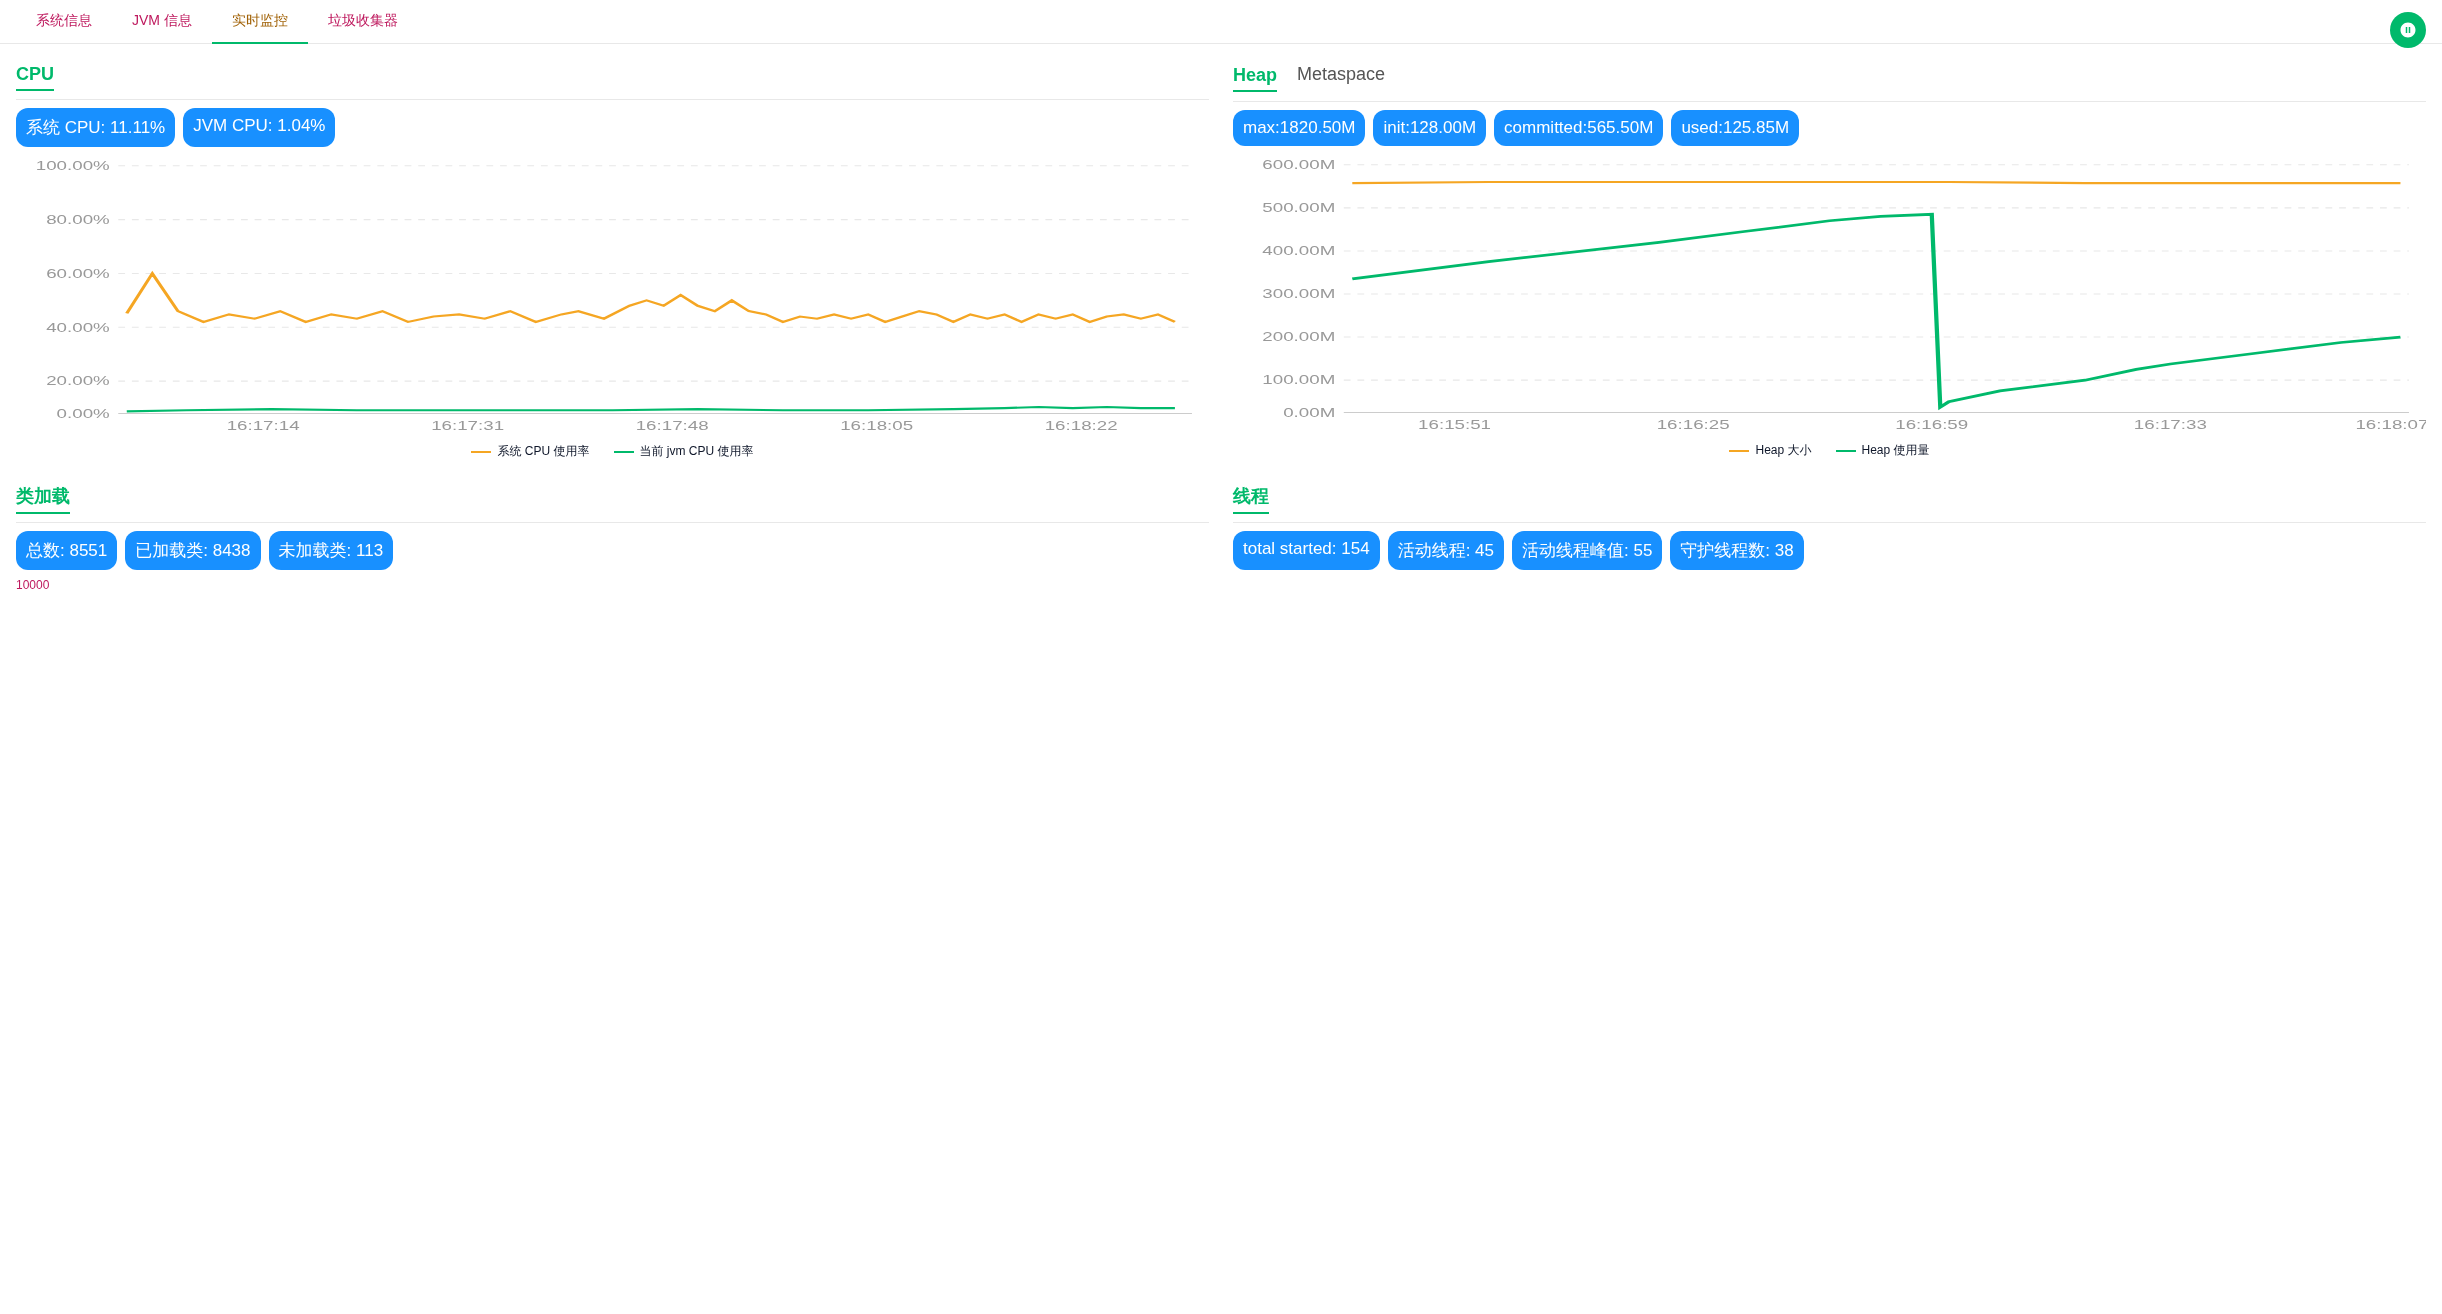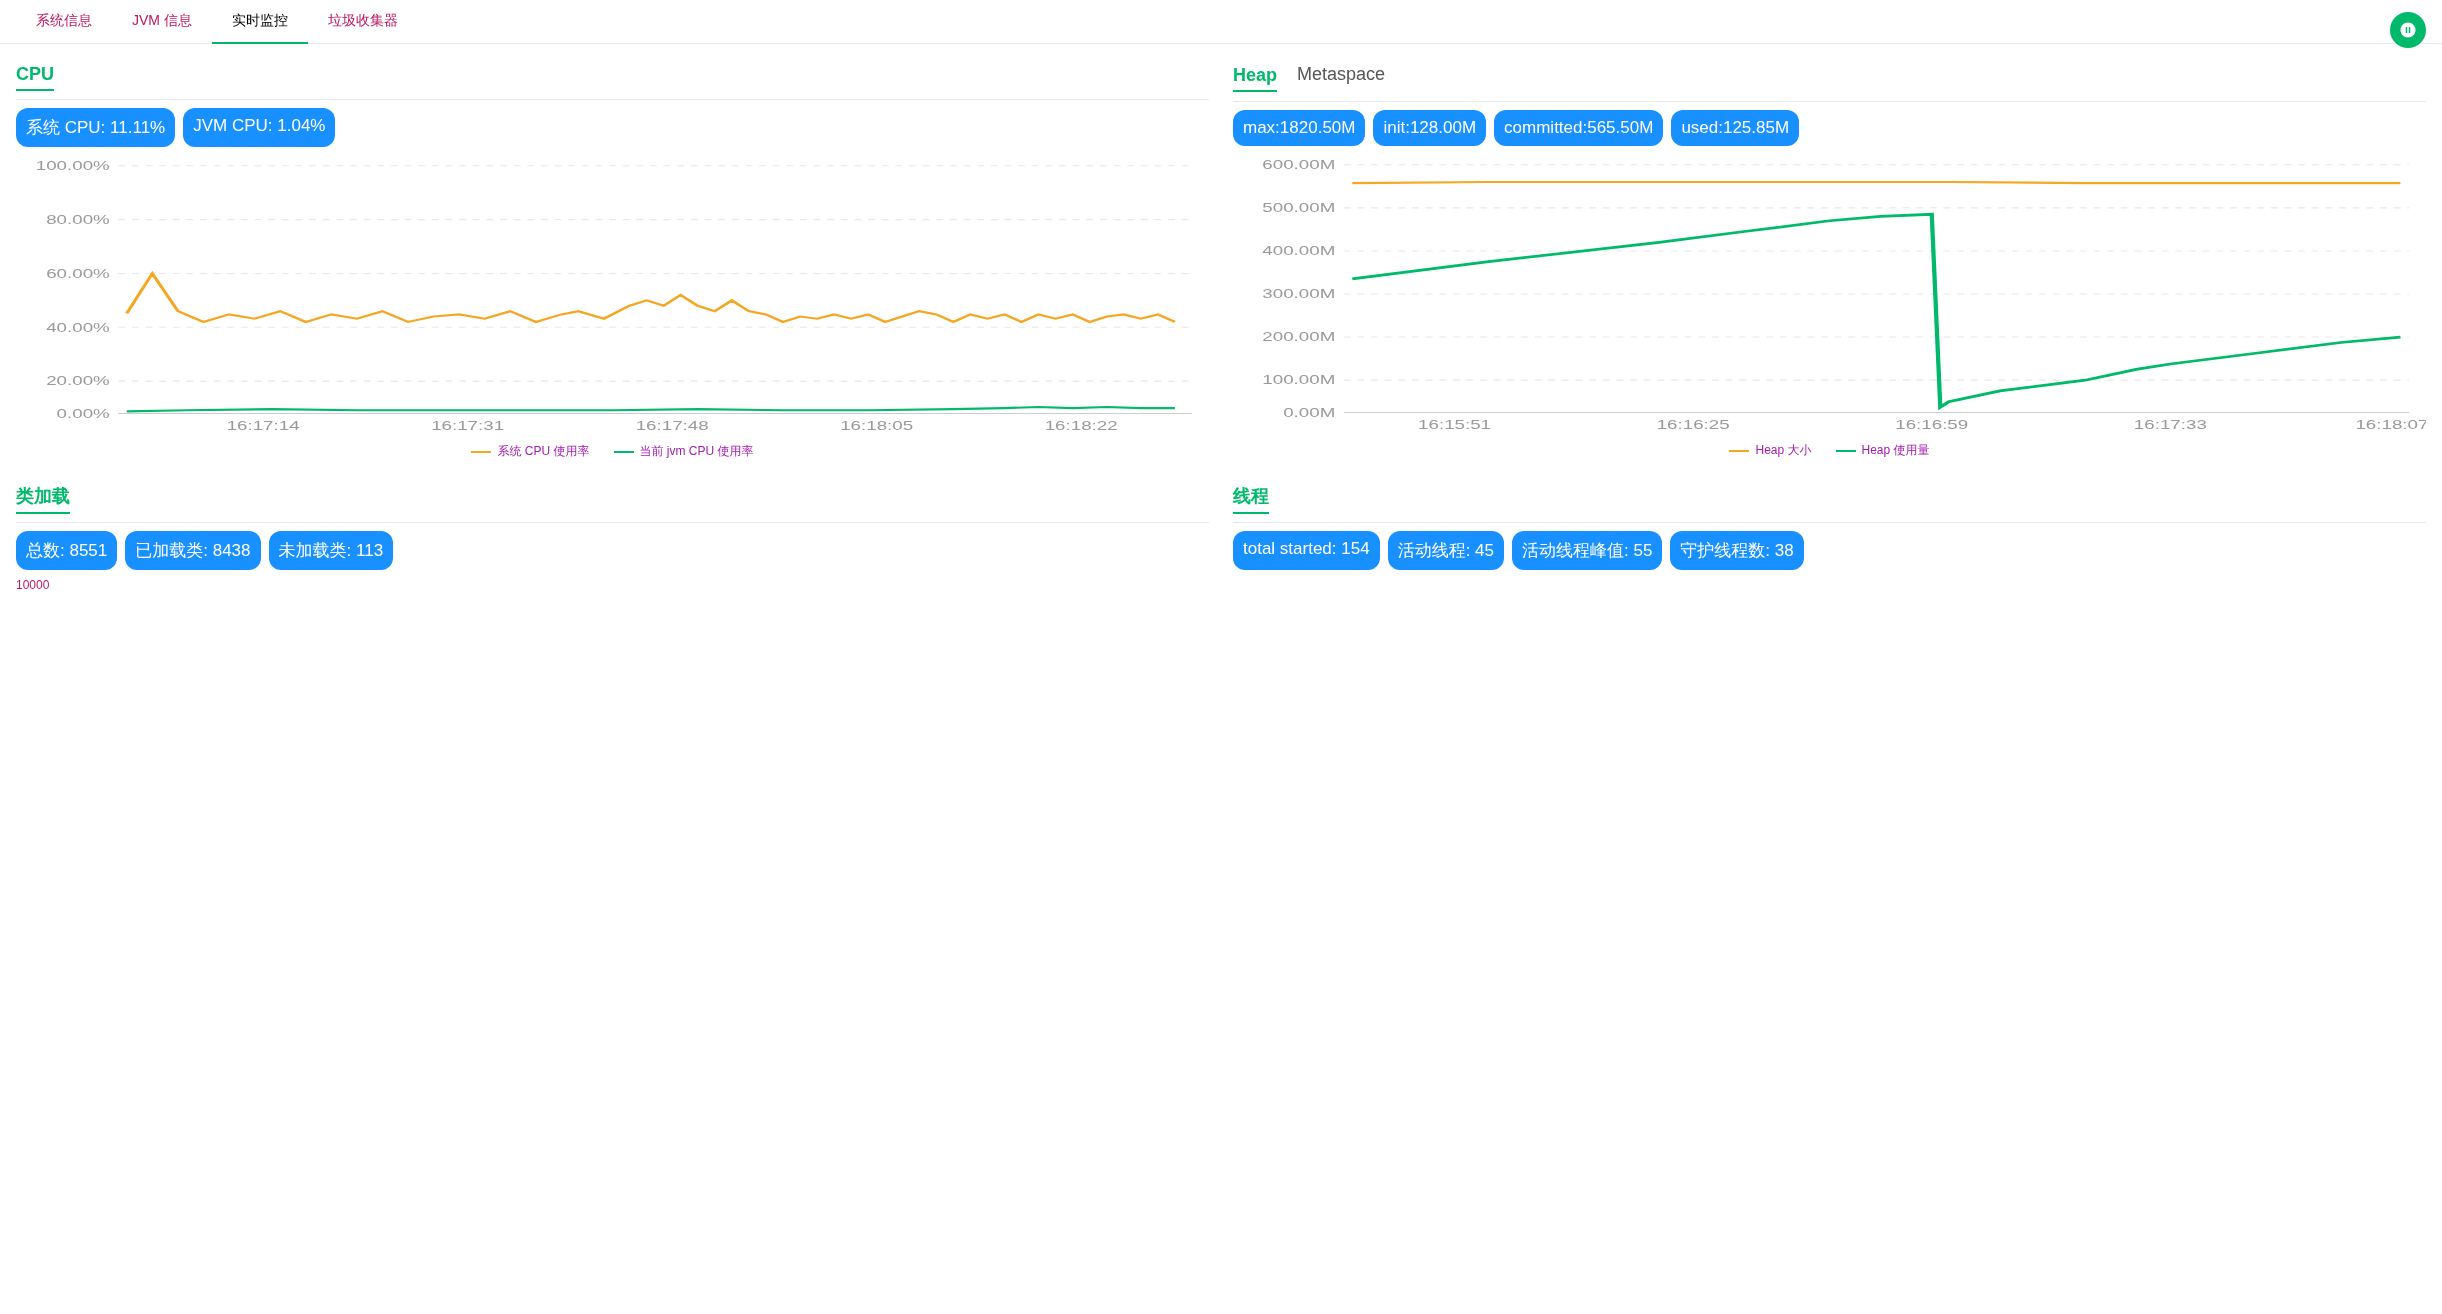--- a/index.html
+++ b/index.html
@@ -1,40 +1,40 @@
 <!DOCTYPE html>
 <html><head>
   <meta charset="utf-8">
   <style>
     * { box-sizing: border-box; margin: 0; padding: 0; }
     body { font-family: -apple-system, BlinkMacSystemFont, 'Segoe UI', sans-serif; background: #fff; color: #333; font-size: 13px; }
     
     .tabs { display: flex; border-bottom: 1px solid #e8e8e8; padding: 0 16px; background: #fff; }
     .tab { padding: 12px 20px; cursor: pointer; font-size: 14px; color: #be185d; border-bottom: 2px solid transparent; margin-bottom: -1px; }
-    .tab.active { color: #000000; border-bottom: 2px solid #00b96b; }
+    .tab.active { color: #a16207; border-bottom: 2px solid #00b96b; }
     
     .top-right-btn { position: absolute; top: 12px; right: 16px; width: 36px; height: 36px; background: #00b96b; border-radius: 50%; display: flex; align-items: center; justify-content: center; cursor: pointer; }
     .top-right-btn svg { fill: white; width: 18px; height: 18px; }
     
     .content { padding: 20px 16px; }
     
     .row { display: flex; gap: 24px; margin-bottom: 24px; }
     .panel { flex: 1; min-width: 0; }
     
     .panel-title { font-size: 18px; font-weight: 600; color: #00b96b; display: inline-block; padding-bottom: 4px; border-bottom: 2px solid #00b96b; }
     .panel-title-inactive { font-size: 18px; font-weight: 400; color: #555; margin-bottom: 4px; display: inline-block; padding-bottom: 4px; margin-left: 20px; cursor: pointer; }
     
     .panel-header { margin-bottom: 8px; border-bottom: 1px solid #e8e8e8; padding-bottom: 8px; display: flex; align-items: center; }
     
     .badges { display: flex; gap: 8px; margin-bottom: 8px; flex-wrap: wrap; }
     .badge { background: #1890ff; color: white; border-radius: 12px; padding: 8px 10px; font-size: 17px; white-space: nowrap; }
     
     .chart-container { position: relative; width: 100%; height: 280px; }
     
-    .chart-legend { display: flex; gap: 24px; justify-content: center; margin-top: 8px; font-size: 12px; color: #a21caf; }
+    .chart-legend { display: flex; gap: 24px; justify-content: center; margin-top: 8px; font-size: 12px; color: #0f172a; }
     .legend-item { display: flex; align-items: center; gap: 6px; }
     .legend-line { width: 20px; height: 2px; }
     
     svg.chart { width: 100%; height: 100%; }
     
     .y-axis-label { font-size: 11px; fill: #999; }
     .x-axis-label { font-size: 11px; fill: #999; }
     .grid-line { stroke: #e8e8e8; stroke-width: 1; stroke-dasharray: 4,4; }
     .axis-line { stroke: #ccc; stroke-width: 1; }
   </style>

